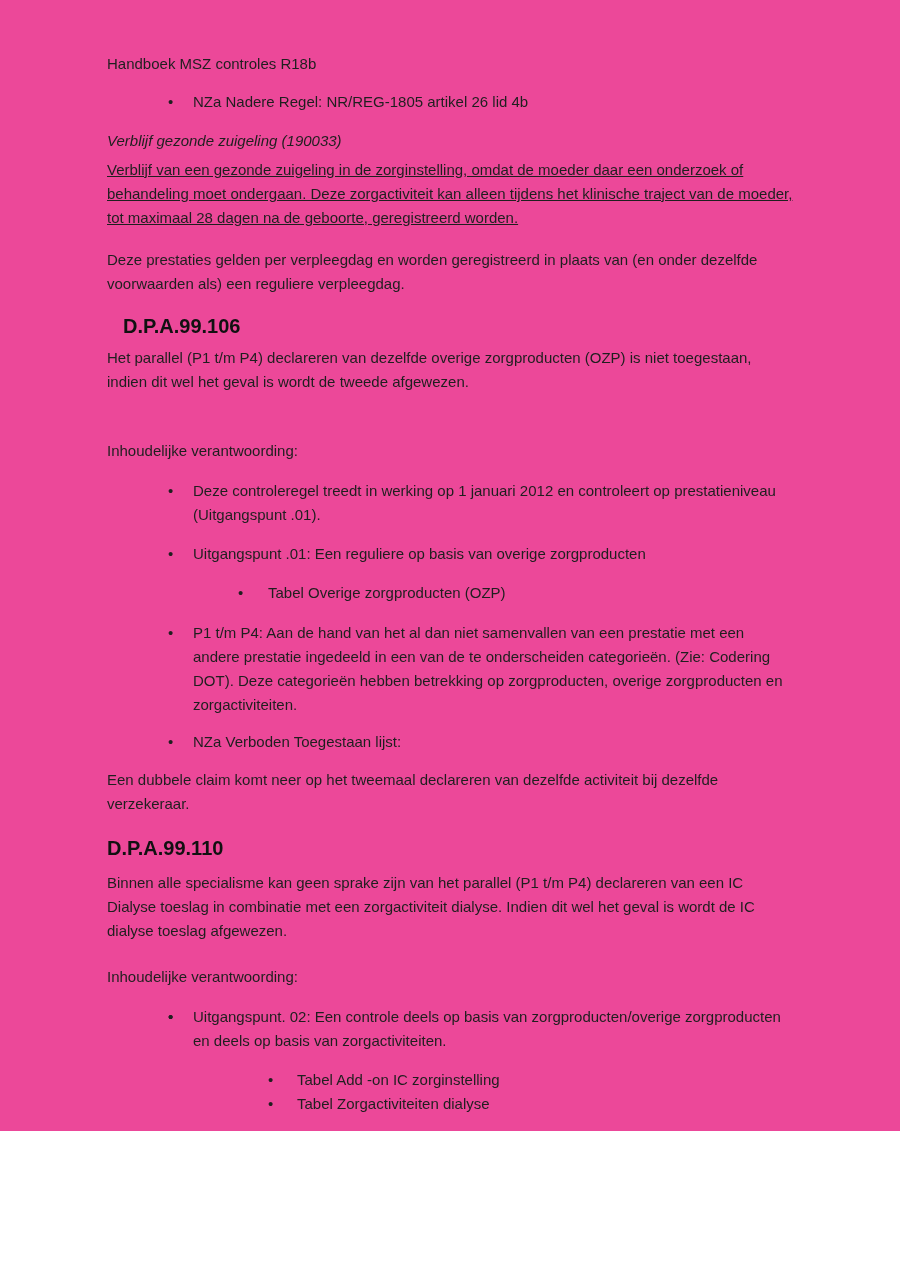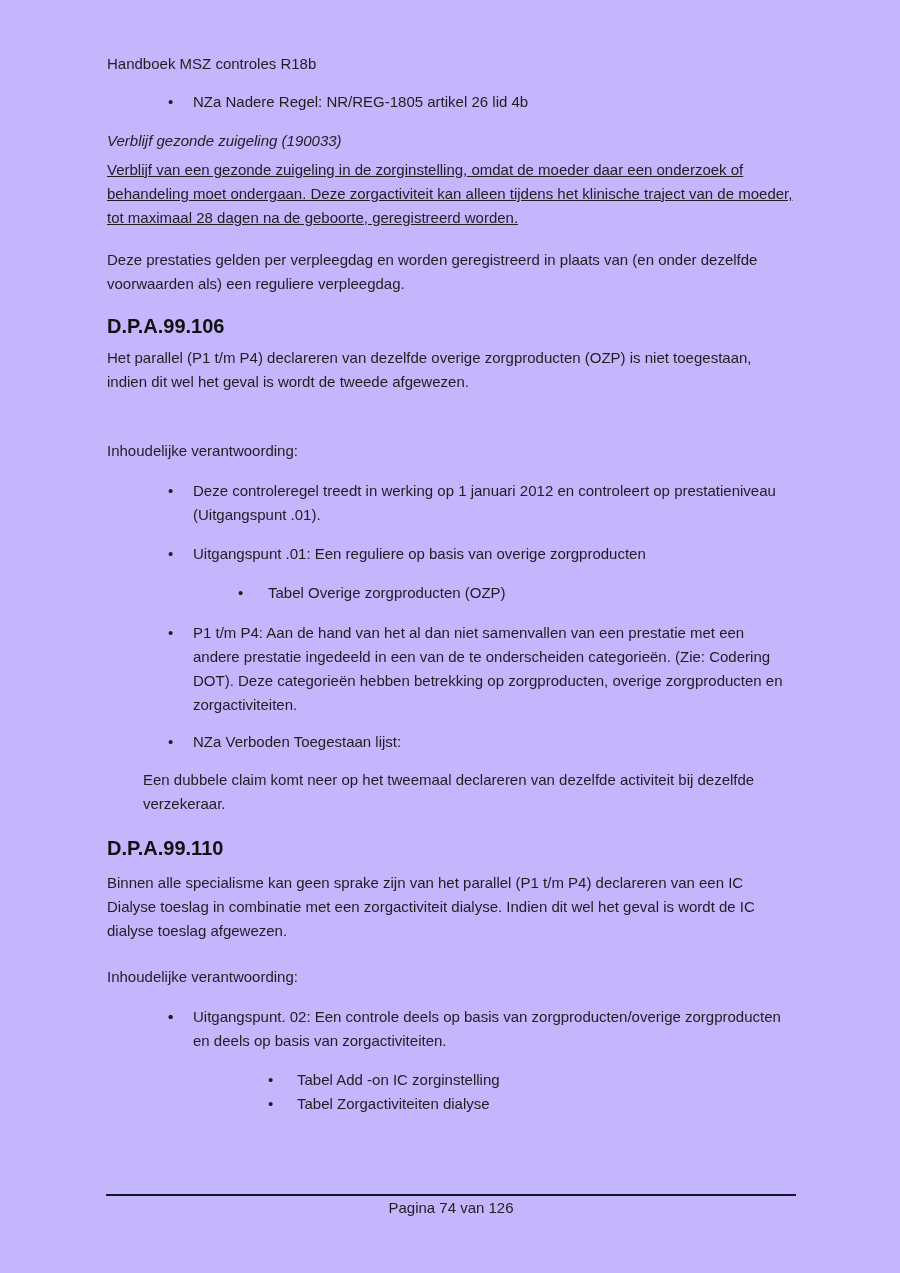--- a/index.html
+++ b/index.html
@@ -1,22 +1,22 @@
 <!DOCTYPE html>
 <html><head>
 <meta charset="utf-8">
 <style>
   * { margin: 0; padding: 0; box-sizing: border-box; }
   html, body { background: #ffffff; }
   body { font-family: "Liberation Sans", sans-serif; color: #1f1f1f; }
   .page {
     position: relative;
     width: 900px;
-    height: 1273px;
-    background: #c4b5fd;
+    height: 1131px;
+    background: #ec4899;
     padding: 52px 107px 0 107px;
     overflow: hidden;
   }
   .doc-header {
     font-size: 15px;
     line-height: 24px;
   }
   p, .bullet, .italic-heading, .label-line {
     font-size: 15px;
     line-height: 24px;
@@ -24,21 +24,21 @@
   .intro-bullet { margin-top: 14px; }
   .italic-heading { margin-top: 15px; font-style: italic; }
   .para-1 { margin-top: 5px; text-decoration: underline; }
   .para-2 { margin-top: 18px; }
   .section-heading {
     font-size: 20px;
     line-height: 26px;
     font-weight: bold;
     color: #111111;
   }
-  .heading-106 { margin-top: 17px; }
+  .heading-106 { margin-top: 17px; margin-left: 16px; }
   .para-106 { margin-top: 7px; }
   .verantwoording-1 { margin-top: 45px; }
   .heading-110 { margin-top: 19px; }
   .para-110 { margin-top: 10px; }
   .verantwoording-2 { margin-top: 22px; }
 
   .bullet { position: relative; }
   .bullet .dot {
     position: absolute;
     top: 0;
@@ -50,21 +50,21 @@
   .lvl2a { padding-left: 161px; }
   .lvl2a .dot { left: 131px; }
   .lvl2b { padding-left: 190px; }
   .lvl2b .dot { left: 161px; }
 
   .mt16 { margin-top: 16px; }
   .mt15 { margin-top: 15px; }
   .mt14 { margin-top: 14px; }
   .mt13 { margin-top: 13px; }
   .mt0  { margin-top: 0; }
-  .closing-para { margin-top: 14px; margin-left: 36px; }
+  .closing-para { margin-top: 14px; }
 
   .doc-footer {
     position: absolute;
     left: 106px;
     right: 104px;
     top: 1194px;
     border-top: 2px solid #0f172a;
     text-align: center;
   }
   .doc-footer .footer-text {

